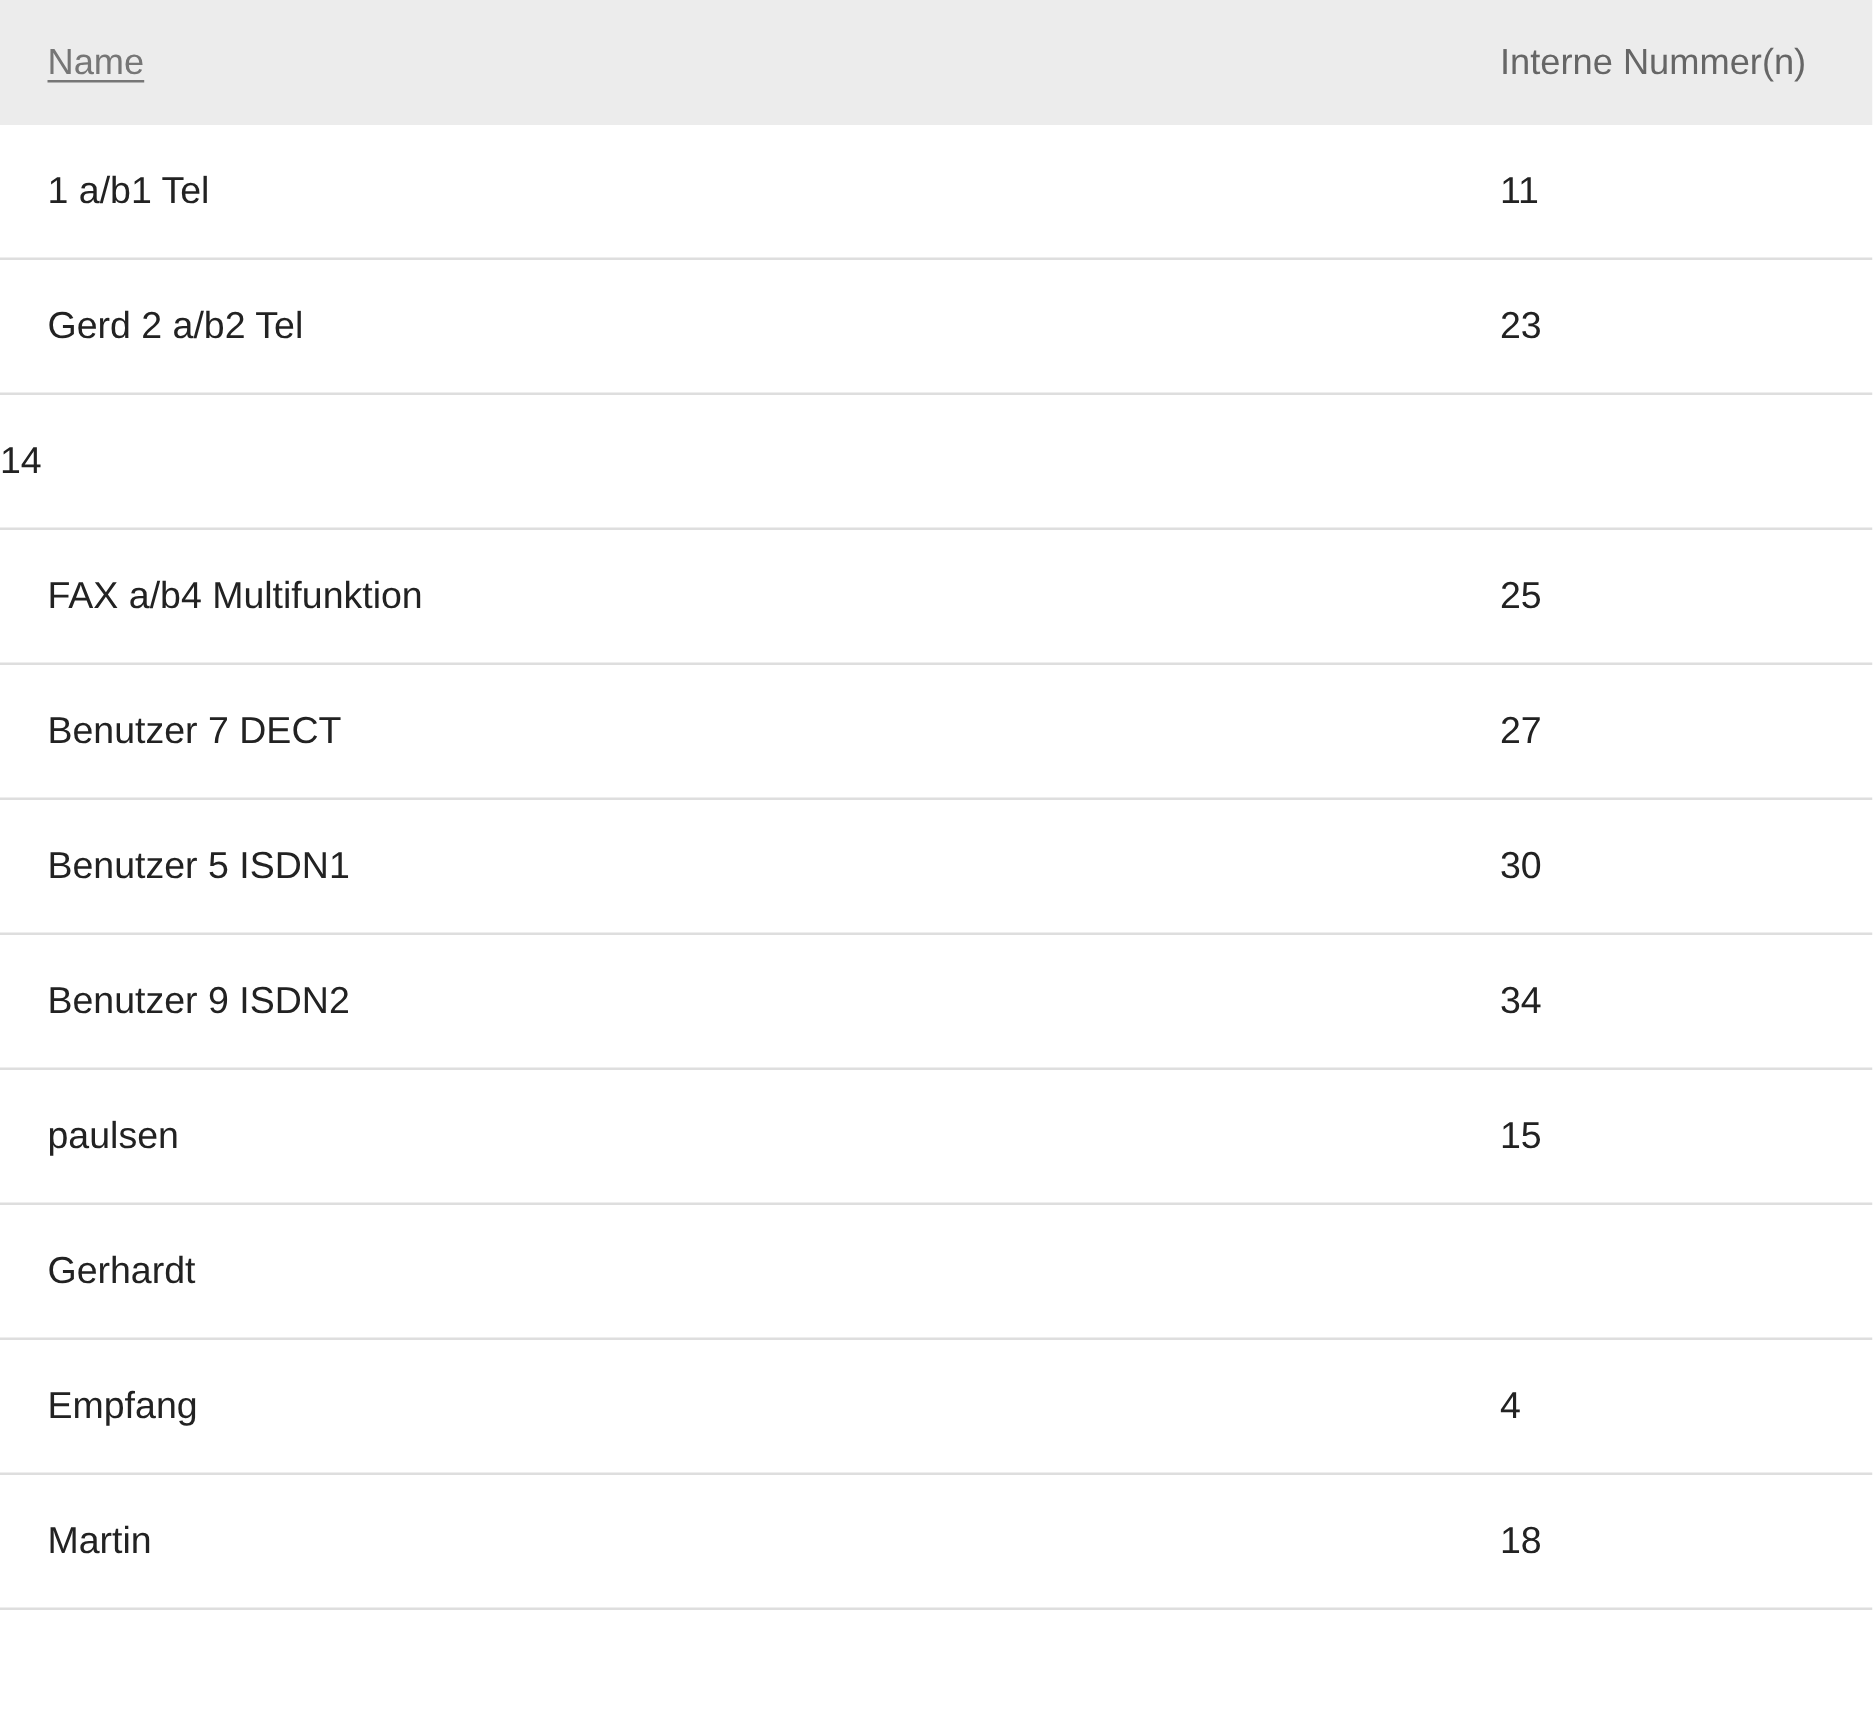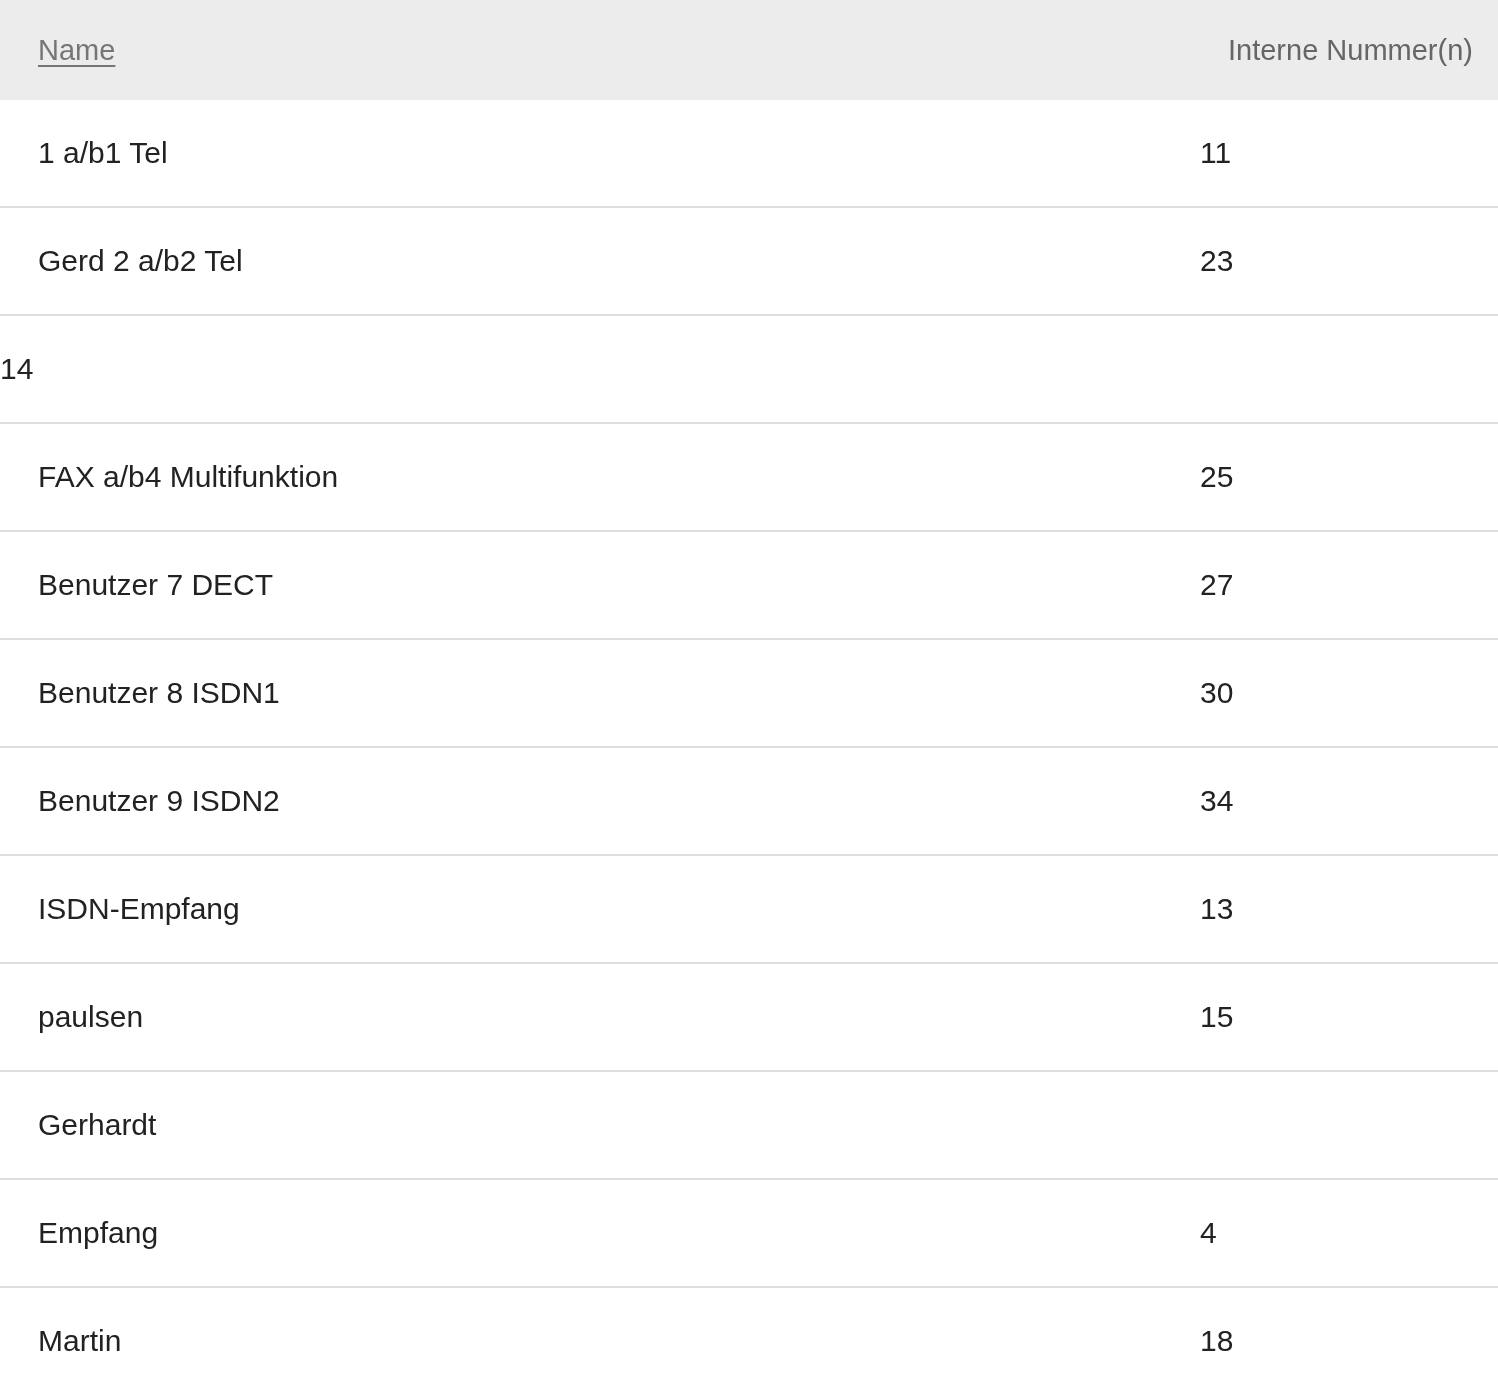--- a/index.html
+++ b/index.html
@@ -16,21 +16,20 @@
     width: 100%;
   }
 
   
   .table-header {
     display: flex;
     align-items: center;
     height: 100px;
     background: #ececec;
     box-sizing: border-box;
-    gap: 28px;
   }
 
   .col-name {
     box-sizing: border-box;
     padding-left: 38px;
     width: 1200px;
     flex: 0 0 1200px;
   }
 
   .col-number {
@@ -102,33 +101,29 @@
     <div class="cell col-name">FAX a/b4 Multifunktion</div>
     <div class="cell col-number">25</div>
   </div>
 
   <div class="row">
     <div class="cell col-name">Benutzer 7 DECT</div>
     <div class="cell col-number">27</div>
   </div>
 
   <div class="row">
-    <div class="cell col-name">Benutzer 8 ISDN1</div>
+    <div class="cell col-name">Benutzer 5 ISDN1</div>
     <div class="cell col-number">30</div>
   </div>
 
   <div class="row">
     <div class="cell col-name">Benutzer 9 ISDN2</div>
     <div class="cell col-number">34</div>
   </div>
 
-  <div class="row">
-    <div class="cell col-name">ISDN-Empfang</div>
-    <div class="cell col-number">13</div>
-  </div>
 
   <div class="row">
     <div class="cell col-name">paulsen</div>
     <div class="cell col-number">15</div>
   </div>
 
   <div class="row">
     <div class="cell col-name">Gerhardt</div>
   </div>
 

